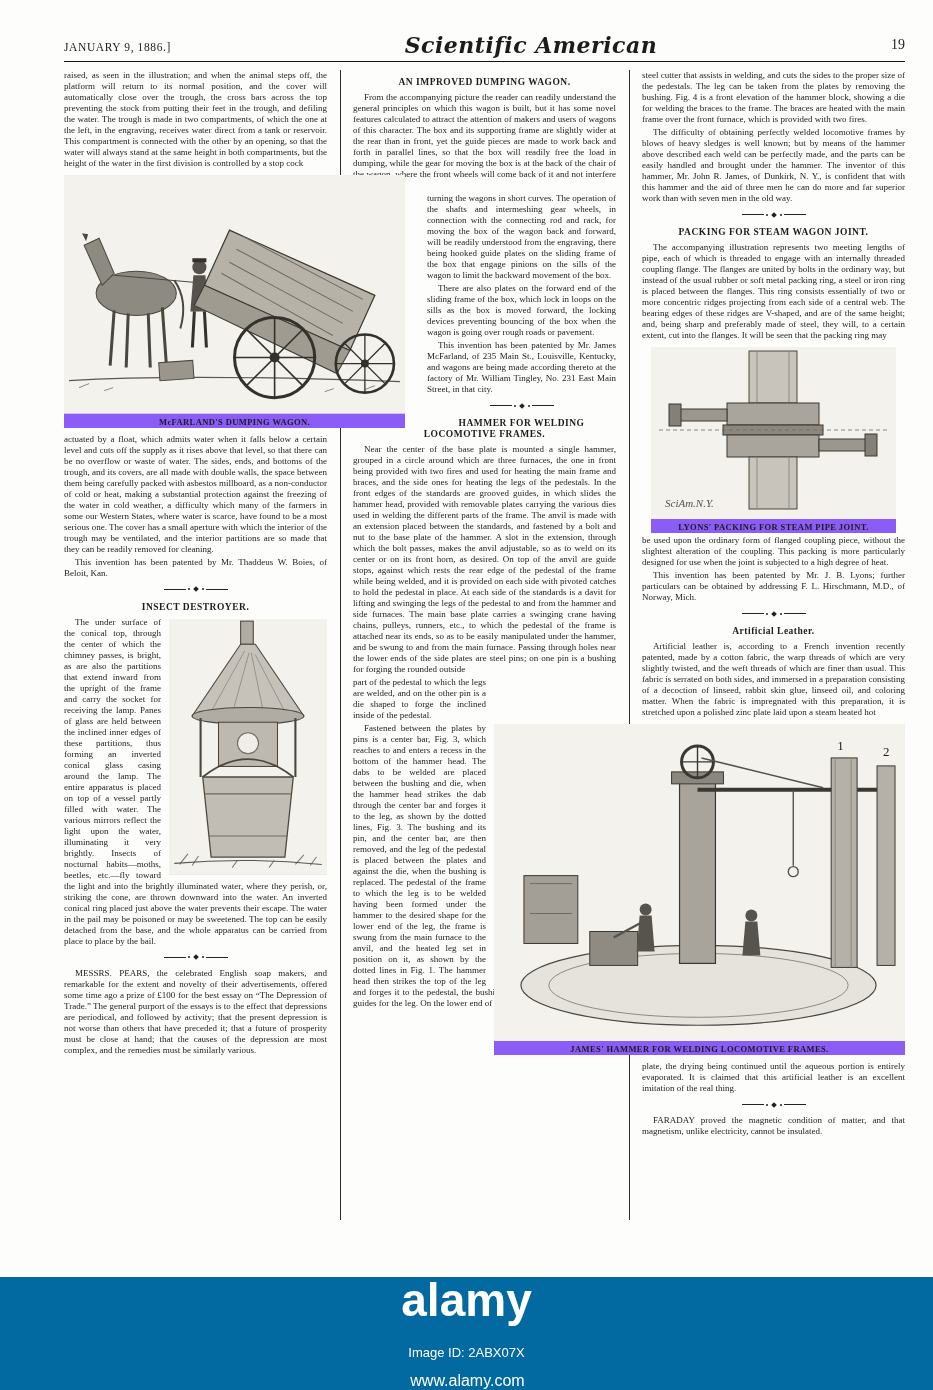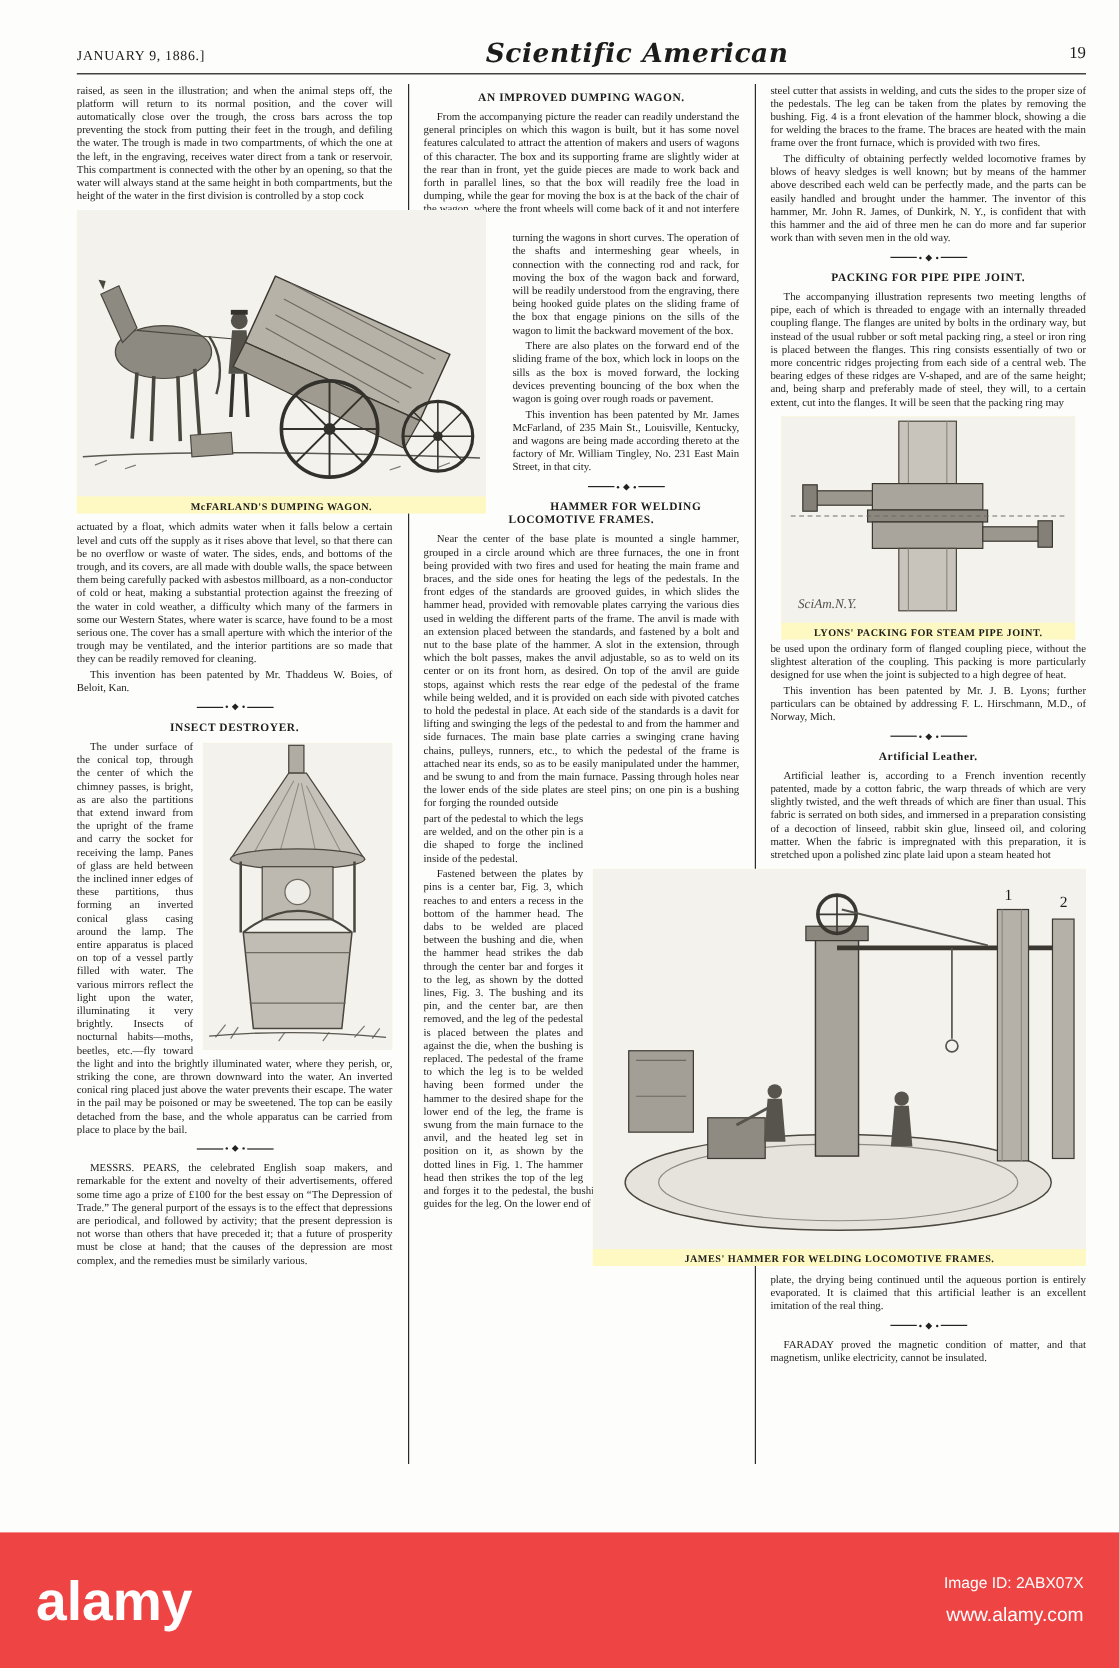--- a/index.html
+++ b/index.html
@@ -19,34 +19,34 @@
   .colrule{flex:0 0 1px;width:1px;background:#2b2b2b;}
   .p{margin:0 0 2px;text-indent:11px;}
   .noindent{text-indent:0;}
   .heading{text-align:center;font-weight:bold;font-size:9.5px;letter-spacing:.5px;margin:7px 0 4px;text-indent:0;}
   
   .separator{display:flex;justify-content:center;align-items:center;height:11px;margin:5px 0;}
   .separator .line{width:22px;height:1px;background:#222;}
   .separator .diamond{width:4px;height:4px;background:#222;transform:rotate(45deg);margin:0 2px;}
   .separator .dot{width:2px;height:2px;background:#222;border-radius:50%;margin:0 2px;}
   
-  .figure{position:relative;z-index:2;background:#fef9c3;margin:6px 0;}
+  .figure{position:relative;z-index:2;background:#8b5cf6;margin:6px 0;}
   .figure svg{display:block;width:100%;height:auto;}
   .figcaption{text-align:center;font-weight:bold;font-size:8.5px;letter-spacing:.4px;margin-top:3px;text-indent:0;}
   .fig-wagon{width:341px;margin-right:-78px;}
   .fig-insect{float:right;width:158px;margin:2px 0 4px 8px;z-index:1;}
   .fig-lyons{width:245px;margin:6px auto 2px;}
   .fig-james{width:411px;margin-left:-148px;}
   
   .spacer-wagon{float:left;width:74px;height:236px;}
   .spacer-james{float:right;width:130px;height:300px;}
   
-  .watermark{position:absolute;left:0;right:0;bottom:0;height:113px;background:#ef4444;color:#fff;
+  .watermark{position:absolute;left:0;right:0;bottom:0;height:113px;background:#0369a1;color:#fff;
              display:flex;align-items:center;justify-content:space-between;padding:0 30px;
-             font-family:"Liberation Sans", sans-serif;}
+             font-family:"Liberation Sans", sans-serif;flex-direction:column;}
   .wm-logo{font-size:46px;font-weight:bold;letter-spacing:0;line-height:1;}
   .wm-right{text-align:right;}
   .wm-id{font-size:13px;margin-bottom:12px;}
   .wm-url{font-size:16px;font-weight:normal;}
   .sig{font-style:italic;}
 </style>
 </head>
 <body>
 
 <div class="canvas">
@@ -167,21 +167,21 @@
         <p class="p">The difficulty of obtaining perfectly welded locomotive frames by blows of heavy sledges is well known; but by means of the hammer above described each weld can be perfectly made, and the parts can be easily handled and brought under the hammer. The inventor of this hammer, Mr. John R. James, of Dunkirk, N. Y., is confident that with this hammer and the aid of three men he can do more and far superior work than with seven men in the old way.</p>
 
         <div class="separator">
           <span class="line"></span>
           <span class="dot"></span>
           <span class="diamond"></span>
           <span class="dot"></span>
           <span class="line"></span>
         </div>
 
-        <div class="heading">PACKING FOR PIPE PIPE JOINT.</div>
+        <div class="heading">PACKING FOR STEAM WAGON JOINT.</div>
         <p class="p">The accompanying illustration represents two meeting lengths of pipe, each of which is threaded to engage with an internally threaded coupling flange. The flanges are united by bolts in the ordinary way, but instead of the usual rubber or soft metal packing ring, a steel or iron ring is placed between the flanges. This ring consists essentially of two or more concentric ridges projecting from each side of a central web. The bearing edges of these ridges are V-shaped, and are of the same height; and, being sharp and preferably made of steel, they will, to a certain extent, cut into the flanges. It will be seen that the packing ring may</p>
 
         <div class="figure fig-lyons">
           <svg viewBox="0 0 245 172">
             <rect x="0" y="0" width="245" height="172" fill="#f4f2ed"></rect>
             <rect x="98" y="4" width="48" height="52" fill="#c8c4bb" stroke="#4a473f"></rect>
             <path d="M106 4 L106 56 M138 4 L138 56" stroke="#8d8a82" stroke-width="1"></path>
             <rect x="76" y="56" width="92" height="22" fill="#a9a59c" stroke="#3a3831"></rect>
             <rect x="72" y="78" width="100" height="10" fill="#8b877e" stroke="#3a3831"></rect>
             <rect x="76" y="88" width="92" height="22" fill="#a9a59c" stroke="#3a3831"></rect>

